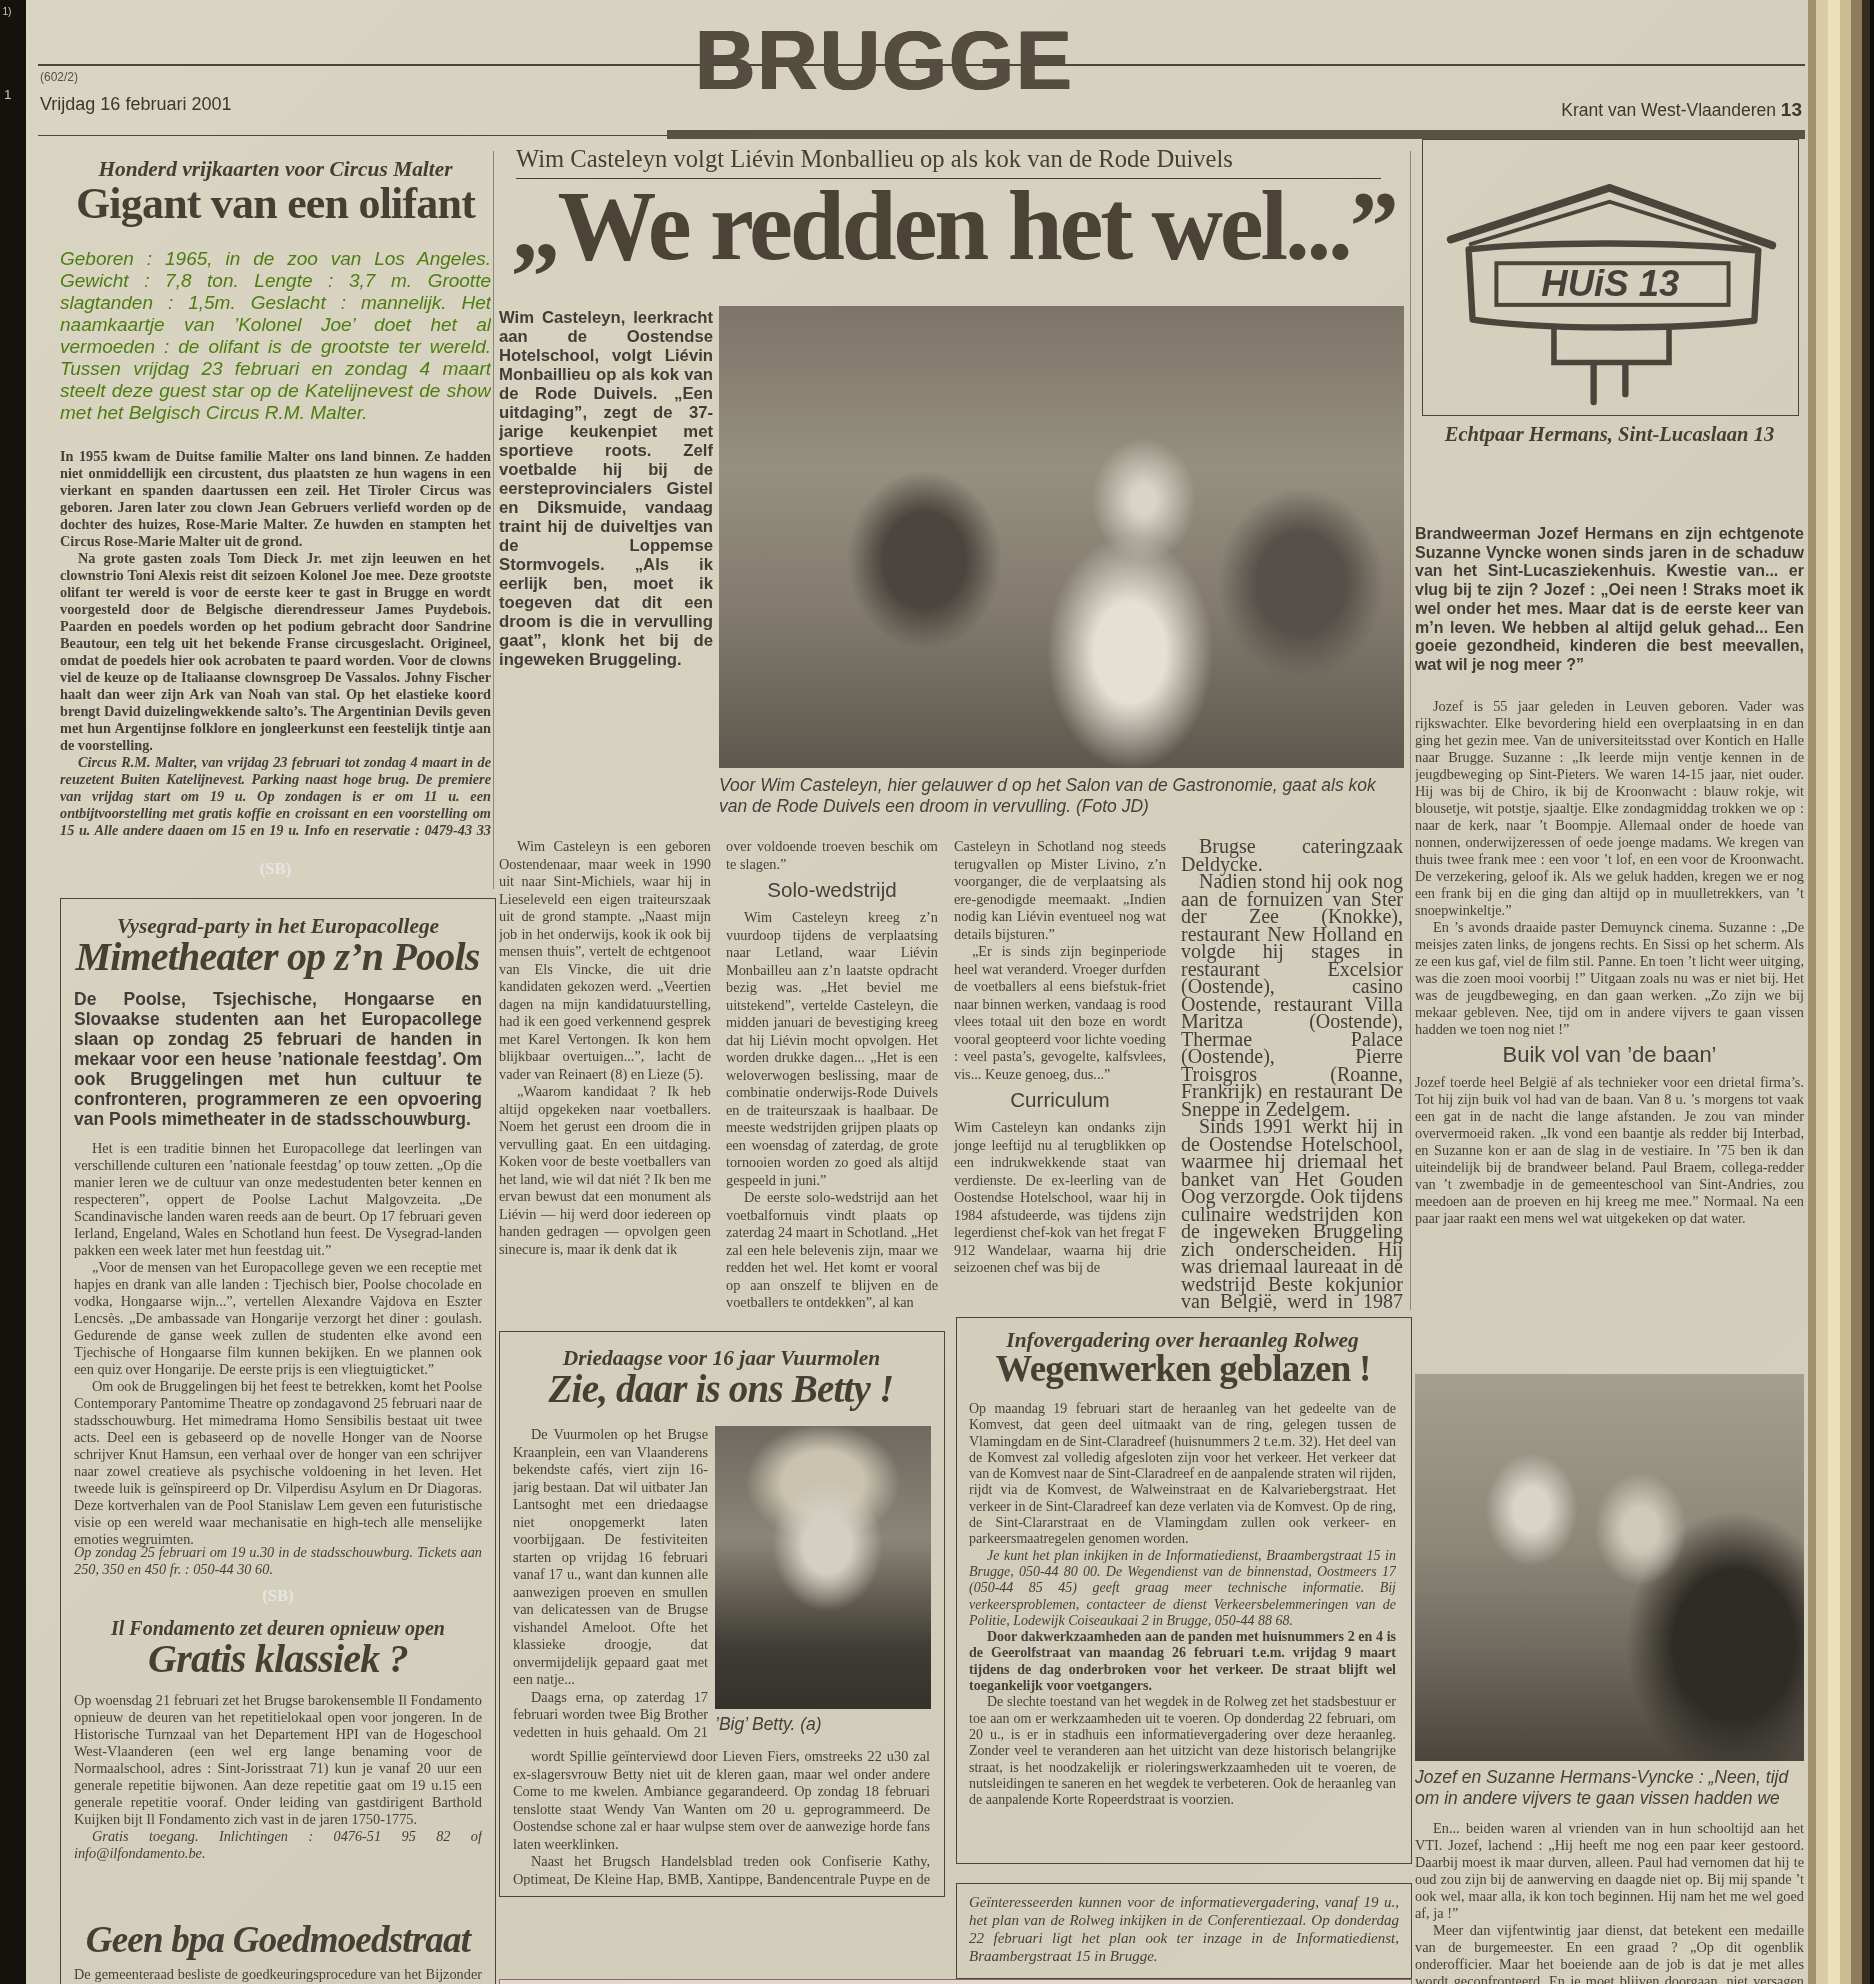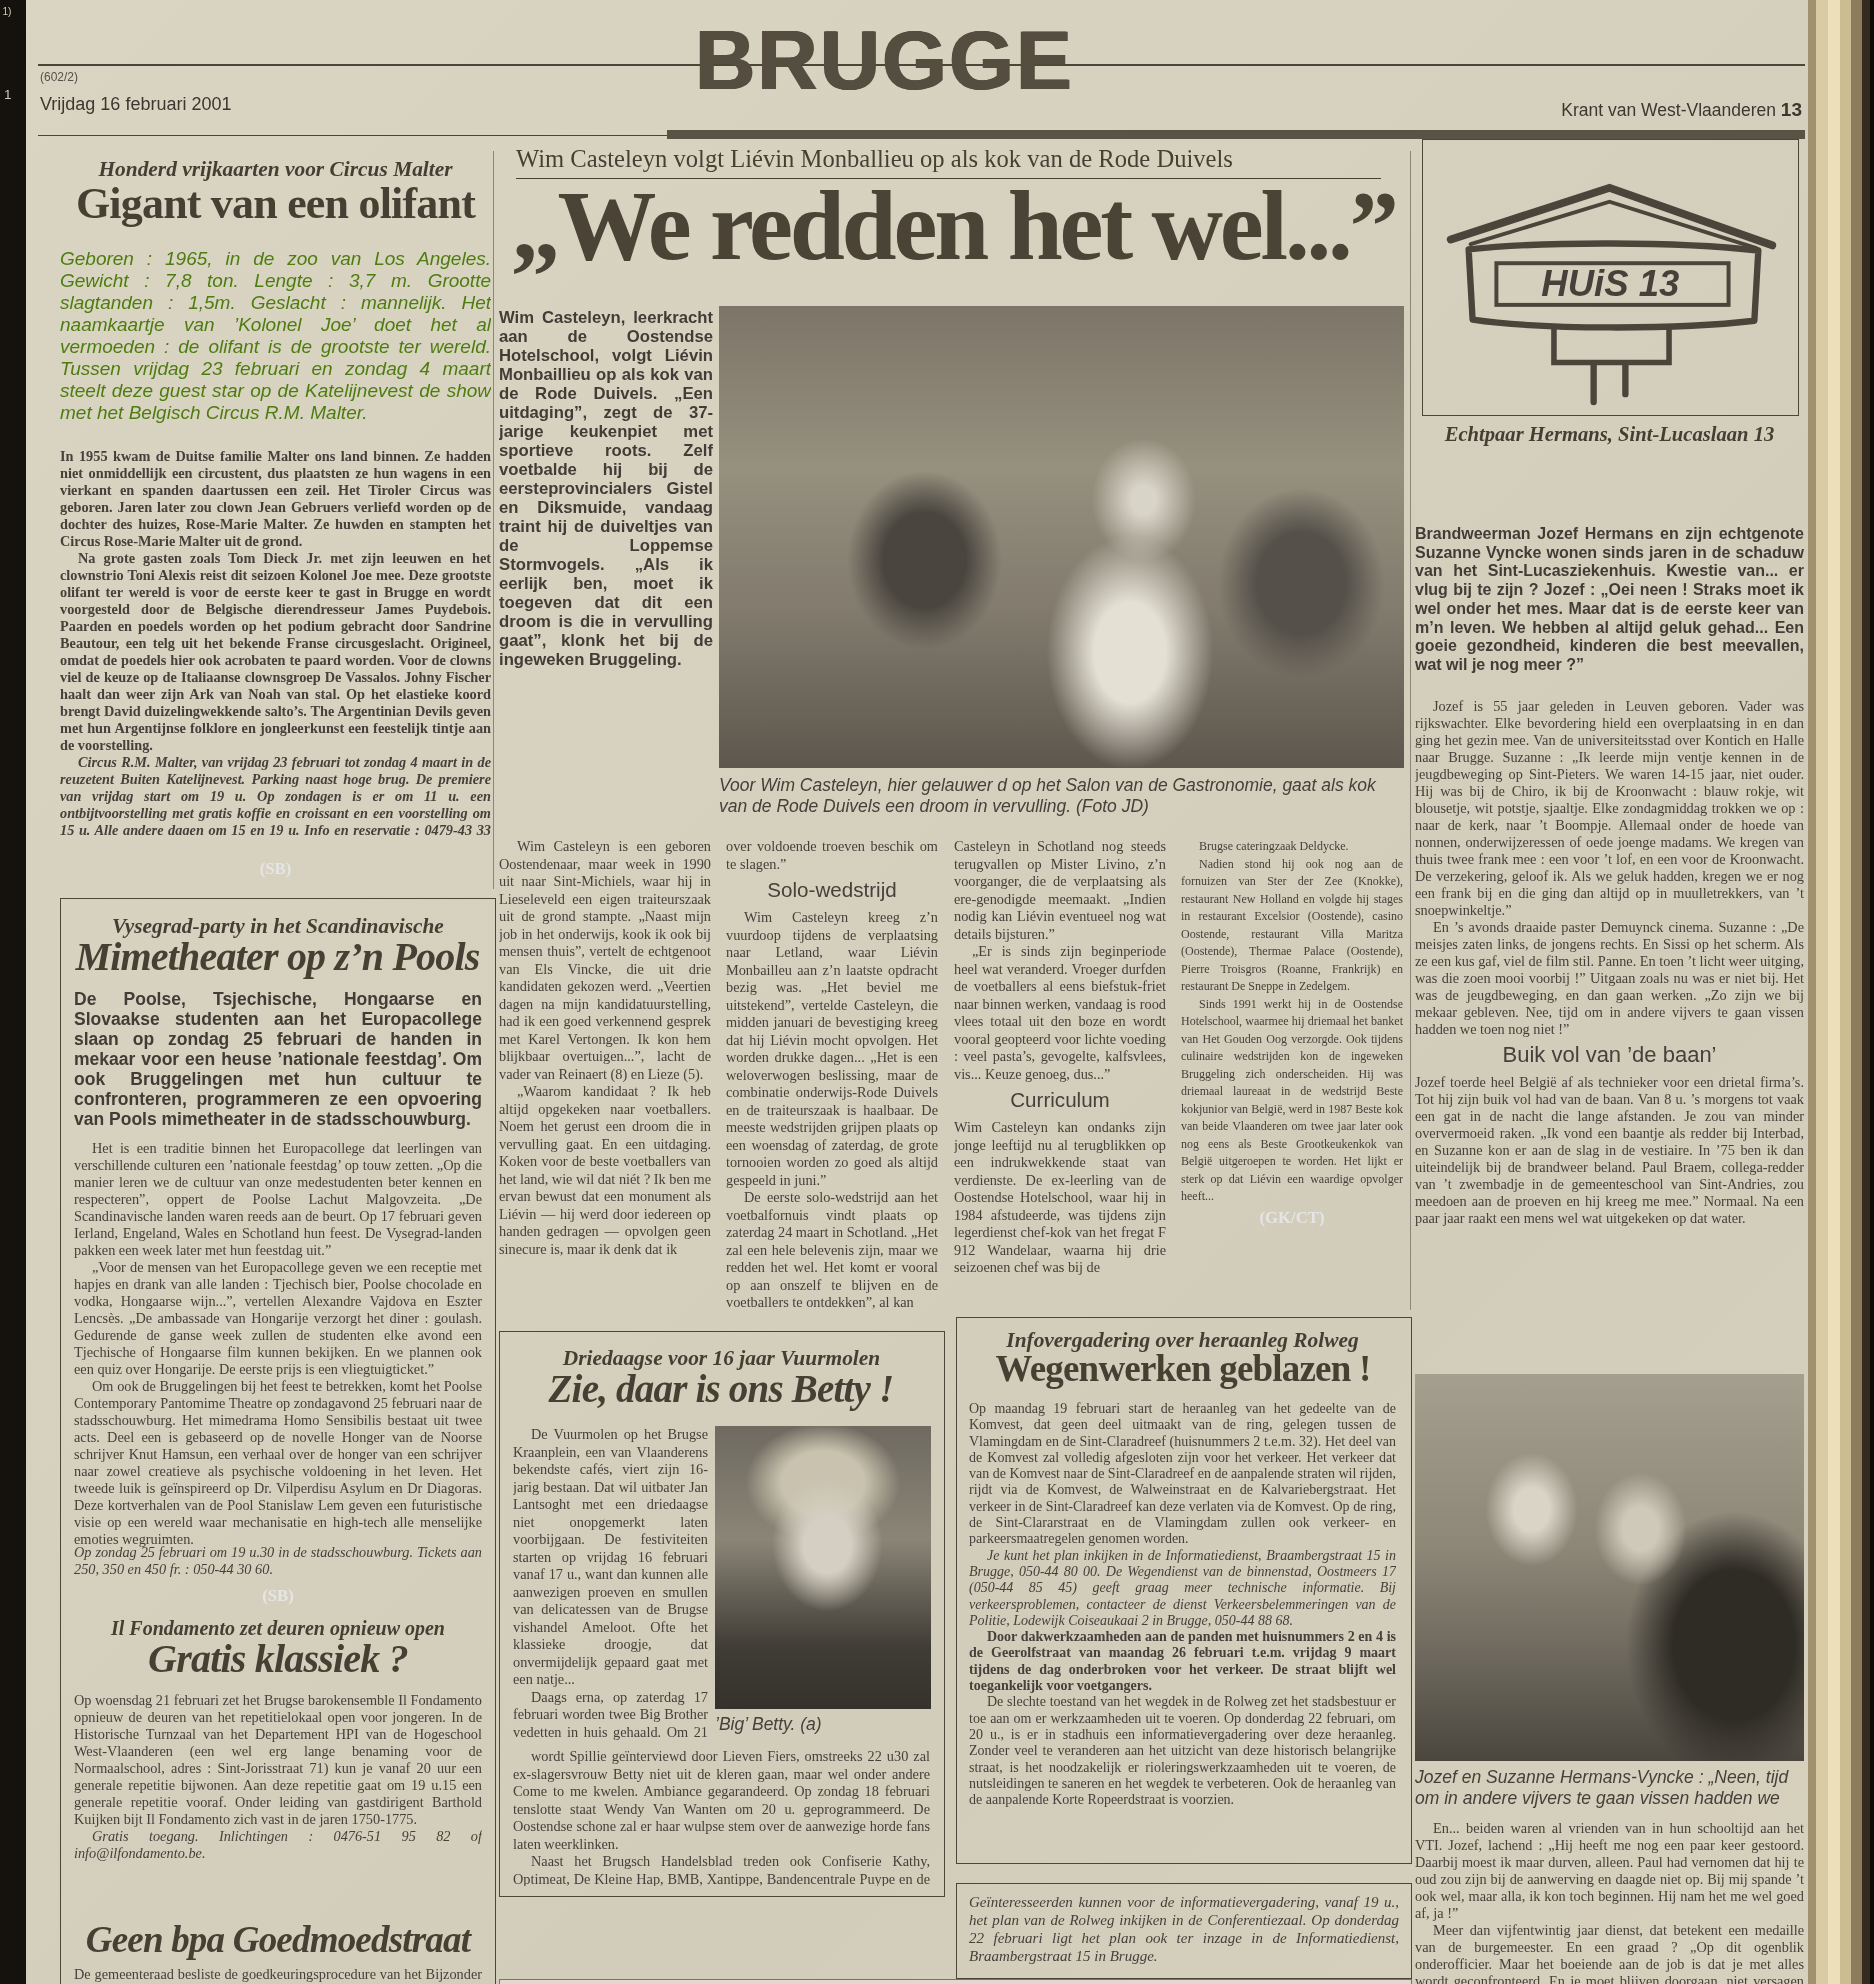--- a/index.html
+++ b/index.html
@@ -63,21 +63,21 @@
   <div class="abs flow" style="left:60px;top:448px;width:431px;height:387px;font-weight:bold;">
     <p class="noind">In 1955 kwam de Duitse familie Malter ons land binnen. Ze hadden niet onmiddellijk een circustent, dus plaatsten ze hun wagens in een vierkant en spanden daartussen een zeil. Het Tiroler Circus was geboren. Jaren later zou clown Jean Gebruers verliefd worden op de dochter des huizes, Rose-Marie Malter. Ze huwden en stampten het Circus Rose-Marie Malter uit de grond.</p>
     <p>Na grote gasten zoals Tom Dieck Jr. met zijn leeuwen en het clownstrio Toni Alexis reist dit seizoen Kolonel Joe mee. Deze grootste olifant ter wereld is voor de eerste keer te gast in Brugge en wordt voorgesteld door de Belgische dierendresseur James Puydebois. Paarden en poedels worden op het podium gebracht door Sandrine Beautour, een telg uit het bekende Franse circusgeslacht. Origineel, omdat de poedels hier ook acrobaten te paard worden. Voor de clowns viel de keuze op de Italiaanse clownsgroep De Vassalos. Johny Fischer haalt dan weer zijn Ark van Noah van stal. Op het elastieke koord brengt David duizelingwekkende salto’s. The Argentinian Devils geven met hun Argentijnse folklore en jongleerkunst een feestelijk tintje aan de voorstelling.</p>
     <p class="it">Circus R.M. Malter, van vrijdag 23 februari tot zondag 4 maart in de reuzetent Buiten Katelijnevest. Parking naast hoge brug. De premiere van vrijdag start om 19 u. Op zondagen is er om 11 u. een ontbijtvoorstelling met gratis koffie en croissant en een voorstelling om 15 u. Alle andere dagen om 15 en 19 u. Info en reservatie : 0479-43 33 03.</p>
     <p class="it">Voor rappe lezers leggen we honderd vrijkaarten klaar aan onze receptie in de Sint-Jorisstraat 20.</p>
   </div>
   <div class="abs sig" style="left:60px;top:861px;width:431px;">(SB)</div>
 
   <div class="abs boxed" style="left:60px;top:898px;width:434px;height:1648px;"></div>
 
-  <div class="abs kick" style="left:74px;top:915px;width:408px;">Vysegrad-party in het Scandinavische</div>
+  <div class="abs kick" style="left:74px;top:915px;width:408px;">Vysegrad-party in het Europacollege</div>
   <div class="abs hl hl-it" style="left:67px;top:937px;width:421px;font-size:40px;">Mimetheater op z’n Pools</div>
   <div class="abs introbold" style="left:74px;top:989px;width:408px;height:146px;font-size:17.5px;line-height:20px;">De Poolse, Tsjechische, Hongaarse en Slovaakse studenten aan het Europacollege slaan op zondag 25 februari de handen in mekaar voor een heuse ’nationale feestdag’. Om ook Bruggelingen met hun cultuur te confronteren, programmeren ze een opvoering van Pools mimetheater in de stadsschouwburg.</div>
   <div class="abs flow" style="left:74px;top:1140px;width:408px;height:432px;">
       <p>Het is een traditie binnen het Europacollege dat leerlingen van verschillende culturen een ’nationale feestdag’ op touw zetten. „Op die manier leren we de cultuur van onze medestudenten beter kennen en respecteren”, oppert de Poolse Lachut Malgovzeita. „De Scandinavische landen waren reeds aan de beurt. Op 17 februari geven Ierland, Engeland, Wales en Schotland hun feest. De Vysegrad-landen pakken een week later met hun feestdag uit.”</p>
       <p>„Voor de mensen van het Europacollege geven we een receptie met hapjes en drank van alle landen : Tjechisch bier, Poolse chocolade en vodka, Hongaarse wijn...”, vertellen Alexandre Vajdova en Eszter Lencsès. „De ambassade van Hongarije verzorgt het diner : goulash. Gedurende de ganse week zullen de studenten elke avond een Tjechische of Hongaarse film kunnen bekijken. En we plannen ook een quiz over Hongarije. De eerste prijs is een vliegtuigticket.”</p>
       <p>Om ook de Bruggelingen bij het feest te betrekken, komt het Poolse Contemporary Pantomime Theatre op zondagavond 25 februari naar de stadsschouwburg. Het mimedrama Homo Sensibilis bestaat uit twee acts. Deel een is gebaseerd op de novelle Honger van de Noorse schrijver Knut Hamsun, een verhaal over de honger van een schrijver naar zowel creatieve als psychische voldoening in het leven. Het tweede luik is geïnspireerd op Dr. Vilperdisu Asylum en Dr Diagoras. Deze kortverhalen van de Pool Stanislaw Lem geven een futuristische visie op een wereld waar mechanisatie en high-tech alle menselijke emoties wegruimten.</p>
     </div>
   <div class="abs" style="left:74px;top:1544px;width:408px;height:40px;overflow:hidden;font:italic 14.3px/17px 'Liberation Serif',serif;color:#45403a;text-align:justify;">Op zondag 25 februari om 19 u.30 in de stadsschouwburg. Tickets aan 250, 350 en 450 fr. : 050-44 30 60.</div>
   <div class="abs sig" style="left:74px;top:1588px;width:408px;">(SB)</div>
 
@@ -127,21 +127,21 @@
         <p class="noind">Casteleyn in Schotland nog steeds terugvallen op Mister Livino, z’n voorganger, die de verplaatsing als ere-genodigde meemaakt. „Indien nodig kan Liévin eventueel nog wat details bijsturen.”</p>
         <p>„Er is sinds zijn beginperiode heel wat veranderd. Vroeger durfden de voetballers al eens biefstuk-friet naar binnen werken, vandaag is rood vlees totaal uit den boze en wordt vooral geopteerd voor lichte voeding : veel pasta’s, gevogelte, kalfsvlees, vis... Keuze genoeg, dus...”</p>
       </div>
     <div class="subhead" style="margin:6.4px 0 7.1px;">Curriculum</div>
     <div class="flow" style="height:auto;overflow:visible;font-size:14.3px;line-height:17.5px;">
       <p class="noind">Wim Casteleyn kan ondanks zijn jonge leeftijd nu al terugblikken op een indrukwekkende staat van verdienste. De ex-leerling van de Oostendse Hotelschool, waar hij in 1984 afstudeerde, was tijdens zijn legerdienst chef-kok van het fregat F 912 Wandelaar, waarna hij drie seizoenen chef was bij de</p>
     </div>
   </div>
 
   <div class="abs" style="left:1181px;top:838px;width:222px;height:474px;overflow:hidden;">
-    <div class="flow" style="height:auto;overflow:visible;font-size:12px;line-height:17.5px;">
+    <div class="flow" style="height:auto;overflow:visible;font-size:20px;line-height:17.5px;">
         <p>Brugse cateringzaak Deldycke.</p>
         <p>Nadien stond hij ook nog aan de fornuizen van Ster der Zee (Knokke), restaurant New Holland en volgde hij stages in restaurant Excelsior (Oostende), casino Oostende, restaurant Villa Maritza (Oostende), Thermae Palace (Oostende), Pierre Troisgros (Roanne, Frankrijk) en restaurant De Sneppe in Zedelgem.</p>
         <p>Sinds 1991 werkt hij in de Oostendse Hotelschool, waarmee hij driemaal het banket van Het Gouden Oog verzorgde. Ook tijdens culinaire wedstrijden kon de ingeweken Bruggeling zich onderscheiden. Hij was driemaal laureaat in de wedstrijd Beste kokjunior van België, werd in 1987 Beste kok van beide Vlaanderen om twee jaar later ook nog eens als Beste Grootkeukenkok van België uitgeroepen te worden. Het lijkt er sterk op dat Liévin een waardige opvolger heeft...</p>
       </div>
     <div class="sig" style="margin-top:4px;">(GK/CT)</div>
   </div>
 
   <div class="abs boxed" style="left:499px;top:1331px;width:444px;height:564px;"></div>
   <div class="abs kick" style="left:513px;top:1347px;width:417px;">Driedaagse voor 16 jaar Vuurmolen</div>
   <div class="abs hl hl-it" style="left:507px;top:1369px;width:428px;font-size:39px;">Zie, daar is ons Betty !</div>

